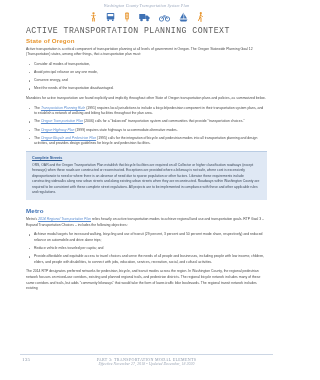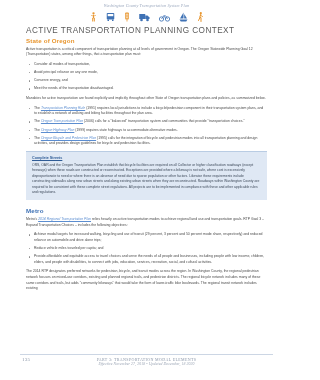--- a/index.html
+++ b/index.html
@@ -53,21 +53,21 @@
   
   .col {
     position: absolute;
     left: 26px;
     right: 26px;
     top: 26px;
   }
 
   h1.doc-title {
     margin: 0 0 2px 0;
-    font-family: Liberation Sans, sans-serif;
+    font-family: Liberation Mono, monospace;
     font-weight: 400;
     font-size: 8.2px;
     letter-spacing: 0.45px;
     color: #5a5a5a;
     line-height: 1.1;
   }
   h2.sec-title {
     margin: 0 0 2.5px 0;
     font-family: "Liberation Sans", sans-serif;
     font-weight: 700;

